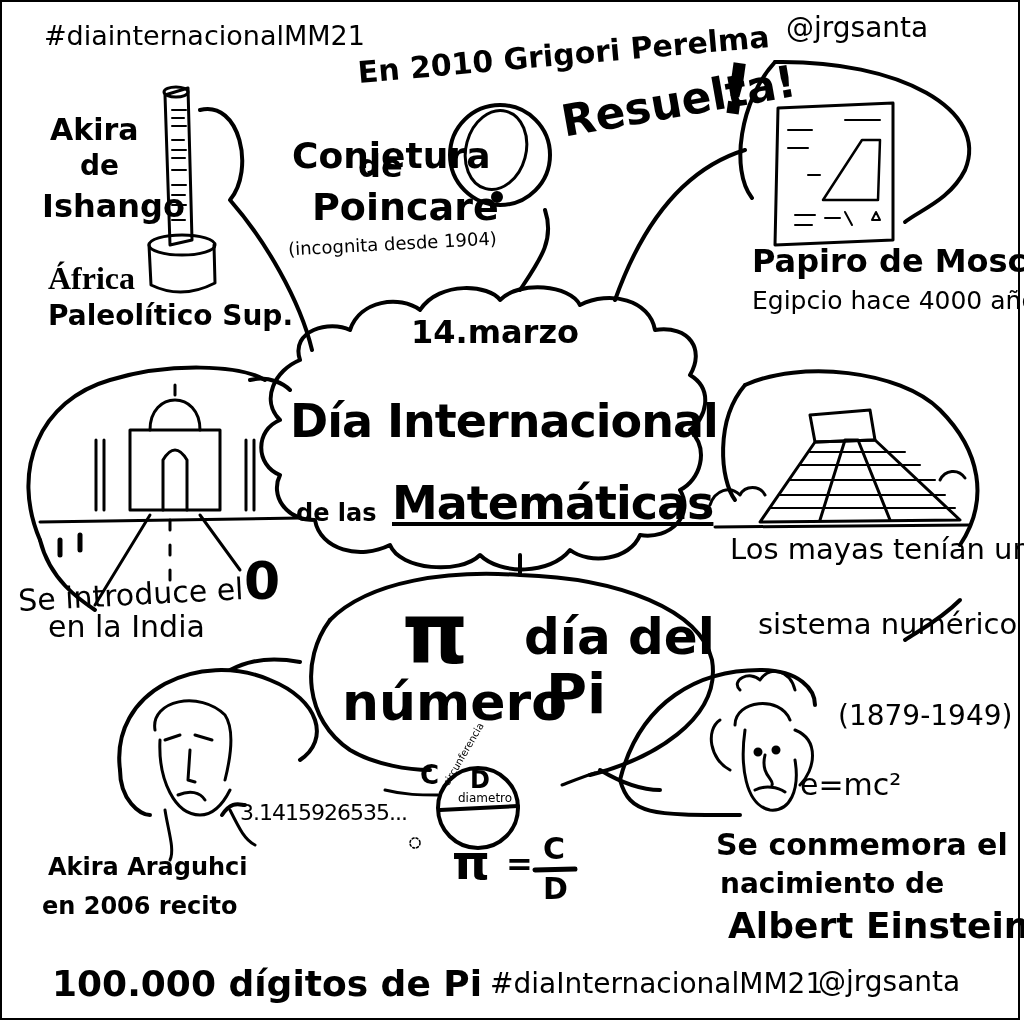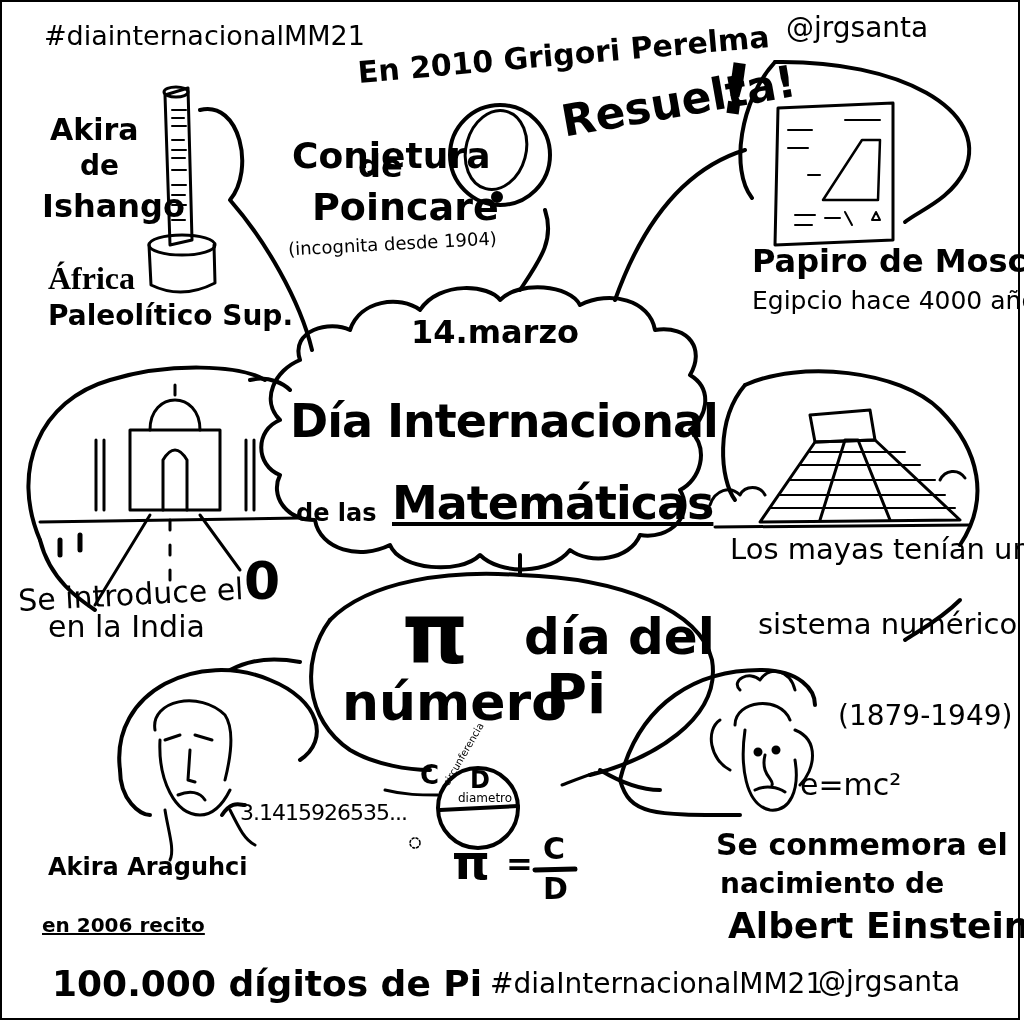--- a/index.html
+++ b/index.html
@@ -198,21 +198,21 @@
 <div class="t hand" style="left:446px;top:780px;font-size:10px;transform:rotate(-60deg);transform-origin:left;">circunferencia</div>
 <div class="t hand bold" style="left:470px;top:768px;font-size:24px;">D</div>
 <div class="t hand" style="left:458px;top:792px;font-size:12px;">diametro</div>
 <div class="t hand bold" style="left:452px;top:838px;font-size:48px;">π</div>
 <div class="t hand bold" style="left:506px;top:848px;font-size:32px;">=</div>
 <div class="t hand bold" style="left:543px;top:834px;font-size:30px;">C</div>
 <div class="t hand bold" style="left:543px;top:874px;font-size:30px;">D</div>
 
 <div class="t hand" style="left:240px;top:802px;font-size:22px;letter-spacing:-1px;">3.1415926535...</div>
 <div class="t hand bold" style="left:48px;top:855px;font-size:24px;">Akira Araguhci</div>
-<div class="t hand bold" style="left:42px;top:915px;font-size:20px;text-decoration:underline;">en 2006 recito</div>
+<div class="t hand bold" style="left:42px;top:894px;font-size:24px;">en 2006 recito</div>
 <div class="t hand bold" style="left:52px;top:966px;font-size:36px;">100.000 dígitos de Pi</div>
 
 <div class="t hand" style="left:838px;top:702px;font-size:28px;">(1879-1949)</div>
 <div class="t hand" style="left:800px;top:770px;font-size:30px;">e=mc²</div>
 <div class="t hand bold" style="left:716px;top:830px;font-size:30px;">Se conmemora el</div>
 <div class="t hand bold" style="left:720px;top:870px;font-size:28px;">nacimiento de</div>
 <div class="t hand bold" style="left:728px;top:908px;font-size:36px;">Albert Einstein</div>
 
 <div class="t hand" style="left:490px;top:970px;font-size:28px;">#diaInternacionalMM21</div>
 <div class="t hand" style="left:818px;top:968px;font-size:28px;">@jrgsanta</div>

